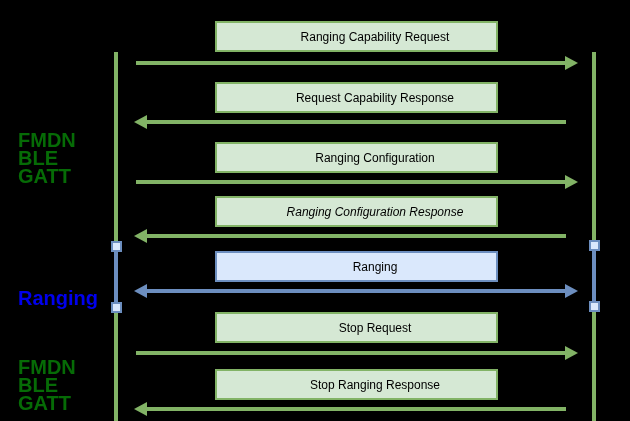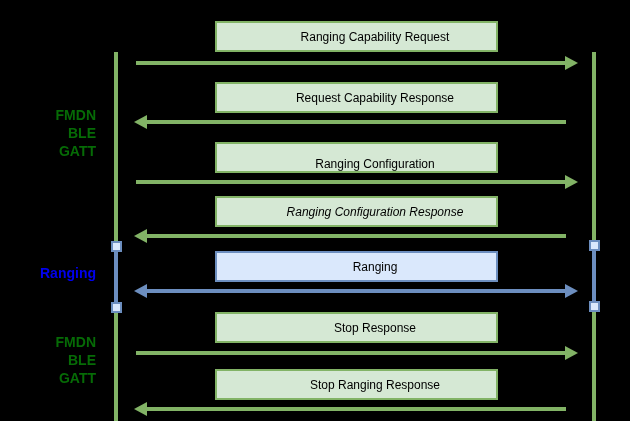--- a/index.html
+++ b/index.html
@@ -85,25 +85,26 @@
   .arrow.green .head.right { border-left: 13px solid #82b366; }
   .arrow.green .head.left  { border-right: 13px solid #82b366; }
   .arrow.blue  .head.right { border-left: 13px solid #6c8ebf; }
   .arrow.blue  .head.left  { border-right: 13px solid #6c8ebf; }
 
   
   .side-label {
     position: absolute;
     left: 18px;
     width: 78px;
-    text-align: right;
+    text-align: left;
     font-weight: bold;
-    font-size: 14px;
+    font-size: 20px;
     line-height: 18px;
     white-space: pre-line;
+    margin-top: 25px;
   }
   .side-label.green { color: #066b06; }
   .side-label.blue  { color: #0000ee; }
 </style>
 </head>
 <body>
 
 <div id="stage">
 
   <div id="lifeline-left" class="lifeline"></div>
@@ -133,21 +134,21 @@
   </div>
 
   <div class="msg-box green" style="top:82px;">
     <span>Request Capability Response</span>
   </div>
   <div class="arrow green dir-left" style="top:115px;">
     <div class="line"></div>
     <div class="head left"></div>
   </div>
 
-  <div class="msg-box green" style="top:142px;align-items:flex-end;">
+  <div class="msg-box green" style="top:142px;">
     <span>Ranging Configuration</span>
   </div>
   <div class="arrow green dir-right" style="top:175px;">
     <div class="line"></div>
     <div class="head right"></div>
   </div>
 
   <div class="msg-box green" style="top:196px;font-style:italic;">
     <span>Ranging Configuration Response</span>
   </div>
@@ -159,21 +160,21 @@
   <div class="msg-box blue" style="top:251px;">
     <span>Ranging</span>
   </div>
   <div class="arrow blue dir-both" style="top:284px;">
     <div class="line"></div>
     <div class="head left"></div>
     <div class="head right"></div>
   </div>
 
   <div class="msg-box green" style="top:312px;">
-    <span>Stop Response</span>
+    <span>Stop Request</span>
   </div>
   <div class="arrow green dir-right" style="top:346px;">
     <div class="line"></div>
     <div class="head right"></div>
   </div>
 
   <div class="msg-box green" style="top:369px;">
     <span>Stop Ranging Response</span>
   </div>
   <div class="arrow green dir-left" style="top:402px;">

